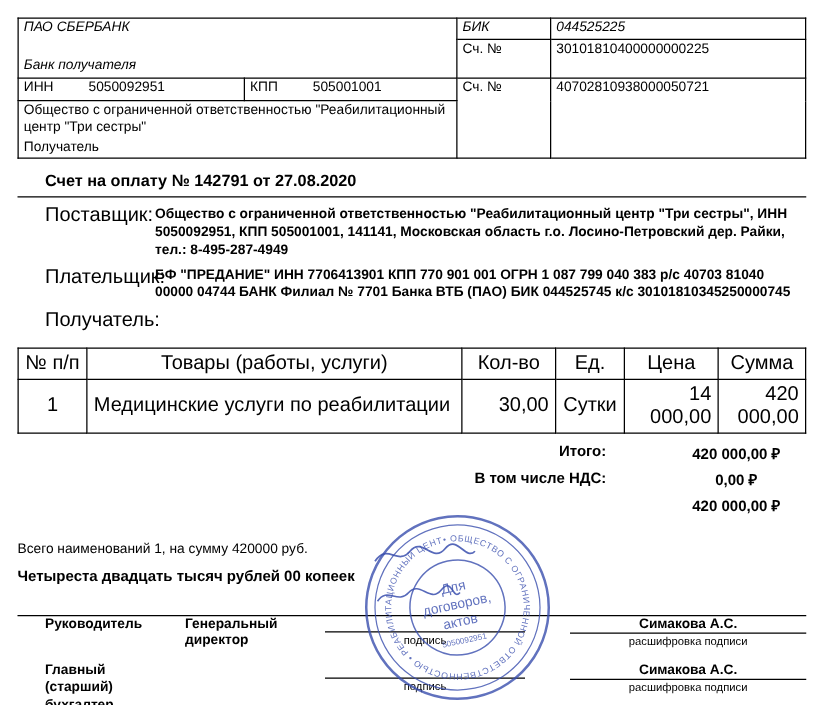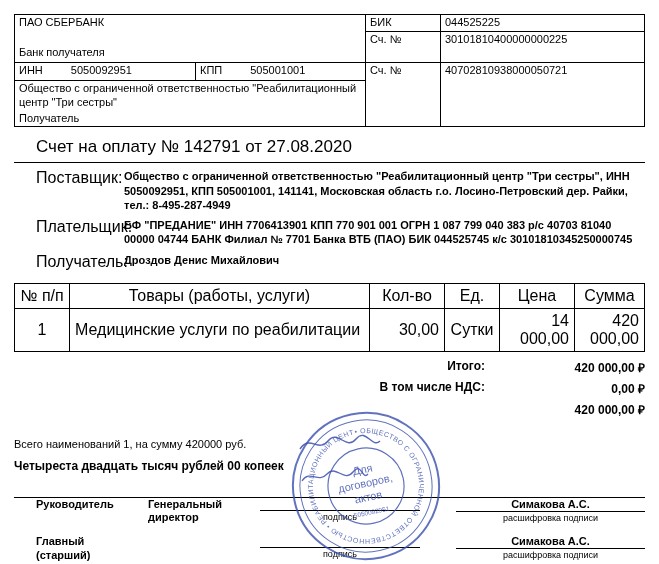--- a/index.html
+++ b/index.html
@@ -7,45 +7,45 @@
   body { font-family:"Liberation Sans", sans-serif; color:#000; font-size:11px; position:relative; }
   .page { position:absolute; inset:0; padding:14px 14px 0 14px; }
 
   
   .bank-table { width:100%; border-collapse:collapse; table-layout:fixed; }
   .bank-table td { border:1px solid #000; padding:1px 4px; vertical-align:top; font-size:11px; line-height:1.25; }
   .bank-table .c1 { width:181px; } .bank-table .c2 { width:170px; } .bank-table .c3 { width:75px; }
   .bank-cell .bank-sub { margin-top:16px; }
   .recipient-cell { height:42px; }
   .recipient-cell .bank-sub { margin-top:2px; }
-  .row-bik { height:17px; } .row-acc1 { height:31px; } .row-inn { height:18px; }
+  .row-bik { height:17px;font-style:italic; } .row-acc1 { height:31px; } .row-inn { height:18px; }
   .inn-cell span.sp { margin-left:28px; }
 
   
   .title-block { border-bottom:1px solid #000; padding:10px 0 5px 22px; }
-  .title { font-size:17px; font-weight:normal; }
+  .title { font-size:13px; font-weight:bold; }
 
   
   .parties { margin-top:6px; }
   .party { display:grid; grid-template-columns:88px 1fr; margin:6px 0 0 22px; }
   .p-label { font-size:16px; }
   .p-value { font-weight:bold; font-size:11px; line-height:1.3; padding-right:6px; }
 
   
   .items { width:100%; border-collapse:collapse; table-layout:fixed; margin-top:12px; }
   .items th, .items td { border:1px solid #000; font-size:16px; padding:3px 5px; font-weight:normal; }
   .items th { text-align:center; height:22px; vertical-align:middle; }
   .items .col-num { width:55px; } .items .col-qty { width:75px; } .items .col-unit { width:55px; }
   .items .col-price { width:75px; } .items .col-sum { width:70px; }
   .items td.ctr { text-align:center; } .items td.rgt { text-align:right; }
 
   
   .totals { margin-top:7px; }
   .t-row { display:flex; justify-content:flex-end; font-weight:bold; font-size:12px; margin-top:4px;gap:48px; }
-  .t-value { width:112px; text-align:right; }
+  .t-value { width:112px; text-align:center; }
 
   .summary { margin-top:20px; font-size:11px; }
   .words { margin-top:9px; font-size:12px; font-weight:bold; }
   .divider { border-top:1px solid #000; margin-top:24px; }
 
   
   .sig-area { padding-left:22px; position:relative; }
   .sig-row { display:grid; grid-template-columns:100px 100px 160px 1fr; column-gap:12px; align-items:start; margin-top:0; }
   .s-label, .s-pos { font-weight:bold; font-size:11px; line-height:1.25; }
   .s-sign .s-line { height:13px; border-bottom:1px solid #000; }
@@ -112,21 +112,20 @@
     <div class="party">
       <div class="p-label">Поставщик:</div>
       <div class="p-value">Общество с ограниченной ответственностью "Реабилитационный центр "Три сестры", ИНН 5050092951, КПП 505001001, 141141, Московская область г.о. Лосино-Петровский дер. Райки, тел.: 8-495-287-4949</div>
     </div>
     <div class="party">
       <div class="p-label">Плательщик:</div>
       <div class="p-value">БФ "ПРЕДАНИЕ" ИНН 7706413901 КПП 770 901 001 ОГРН 1 087 799 040 383  р/с 40703 81040 00000 04744 БАНК Филиал № 7701 Банка ВТБ (ПАО) БИК 044525745 к/с  30101810345250000745</div>
     </div>
     <div class="party">
       <div class="p-label">Получатель:</div>
-      <div class="p-value">Дроздов Денис Михайлович</div>
     </div>
   </div>
 
   <table class="items">
     <colgroup>
       <col class="col-num">
         <col>
         <col class="col-qty">
         <col class="col-unit">
         <col class="col-price">

